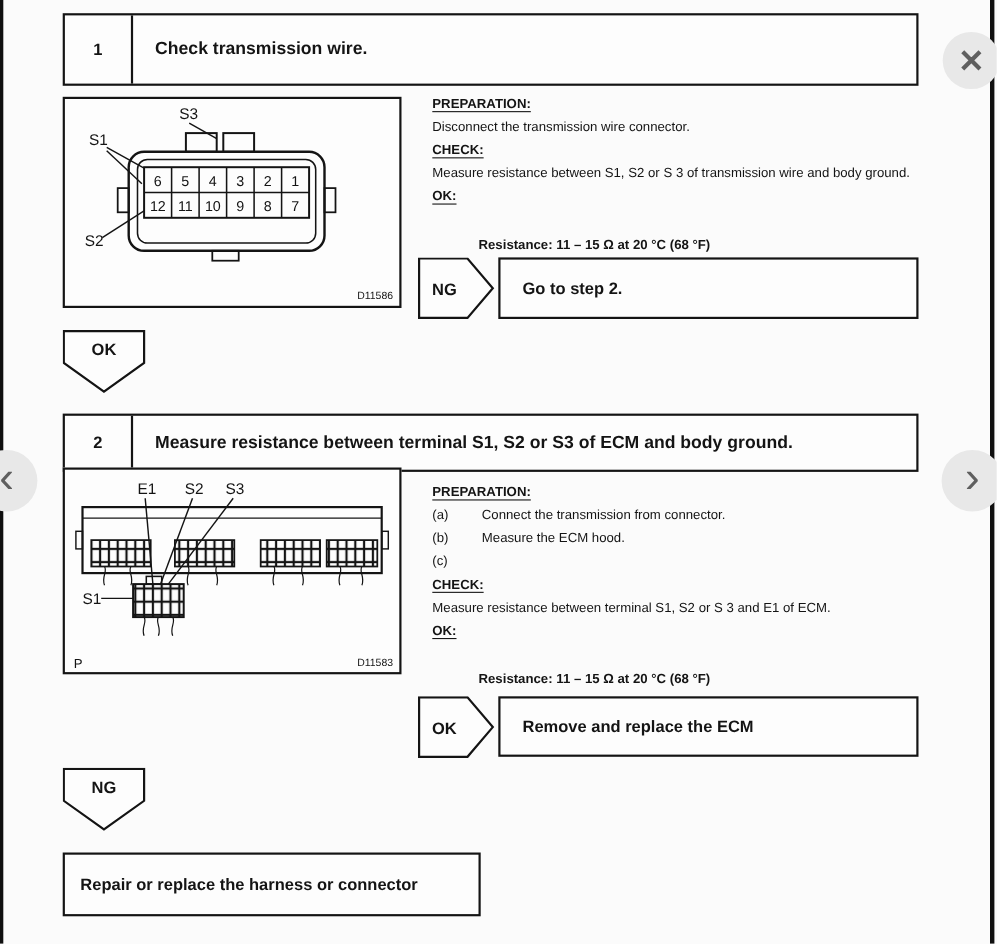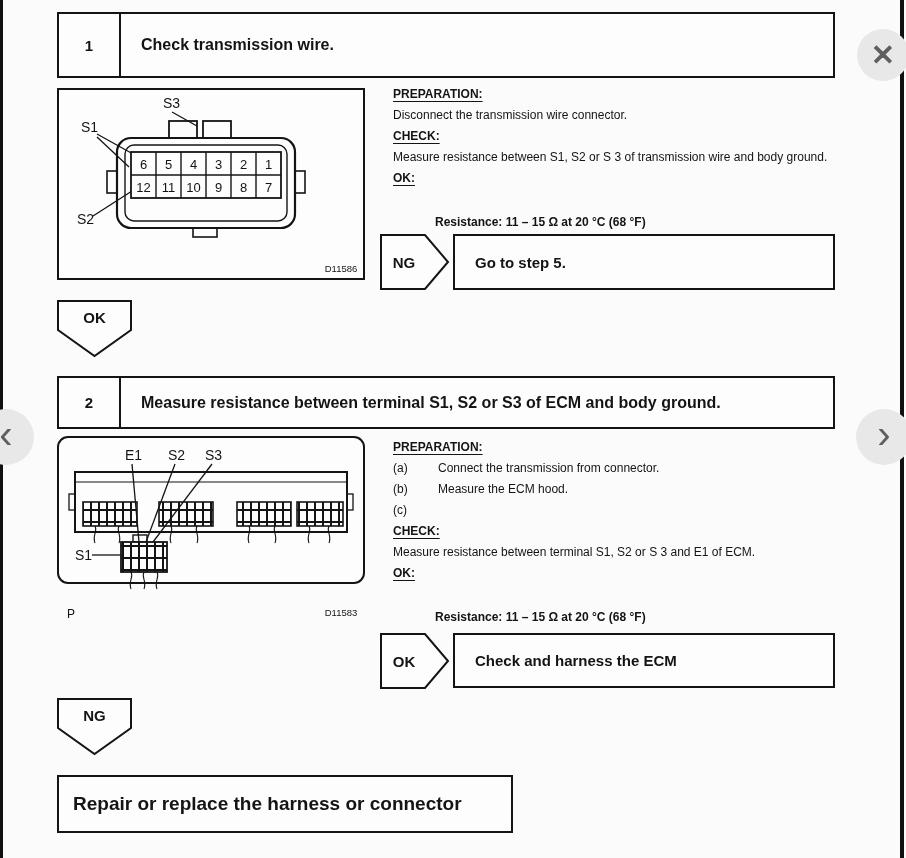--- a/index.html
+++ b/index.html
@@ -51,24 +51,24 @@
   .list-row { display:flex; }
   .list-marker { width:45px; flex:0 0 45px; }
 
   .pent { position:absolute; }
   .result-box {
     position:absolute; border:2px solid #141414; background:#fdfdfd;
     display:flex; align-items:center; padding-left:20px;
     font-weight:bold; font-size:15px;
   }
   .final-box {
-    position:absolute; left:57px; top:775px; width:456px; height:58px;
+    position:absolute; left:57px; top:775px; width:380px; height:58px;
     border:2px solid #141414; background:#fdfdfd;
     display:flex; align-items:center; padding-left:14px;
-    font-weight:bold; font-size:19px;
+    font-weight:bold; font-size:15px;
   }
   svg text { font-family:"Liberation Sans", sans-serif; fill:#141414; }
   svg .ln { stroke:#141414; fill:none; }
 </style>
 </head>
 <body>
 
 <div>
 
   <div class="edge edge-left"></div>
@@ -137,36 +137,36 @@
     <div class="indent-bold">Resistance: 11 – 15 Ω at 20 °C (68 °F)</div>
   </div>
 
   <div class="pent" style="left:380px;top:234px;">
     <svg width="70" height="57" viewBox="0 0 70 57">
       <polygon points="1,1 45,1 68,28 45,55 1,55" fill="#fdfdfd" stroke="#141414" stroke-width="2"></polygon>
       <text x="24" y="34" text-anchor="middle" font-size="15" font-weight="bold">NG</text>
     </svg>
   </div>
   <div class="result-box" style="left:453px;top:234px;width:382px;height:56px;">
-    <span>Go to step 5.</span>
+    <span>Go to step 2.</span>
   </div>
 
   <div class="pent" style="left:57px;top:300px;">
     <svg width="76" height="58" viewBox="0 0 76 58">
       <polygon points="1,1 74,1 74,30 37.5,56 1,30" fill="#fdfdfd" stroke="#141414" stroke-width="2"></polygon>
       <text x="37.5" y="23" text-anchor="middle" font-size="15" font-weight="bold">OK</text>
     </svg>
   </div>
 
   <div class="step-header" style="top:376px;height:53px;">
     <div class="step-num">2</div>
     <div class="step-title">Measure resistance between terminal S1, S2 or S3 of ECM and body ground.</div>
   </div>
 
-  <div class="figure-box" style="top:436px;height:148px;border-radius:11px;">
+  <div class="figure-box" style="top:425px;height:188px;">
     <svg viewBox="0 0 304 184" width="304" height="184">
       <defs>
         <pattern id="pins" width="8" height="12" patternUnits="userSpaceOnUse">
           <rect x="0.5" y="0.5" width="7" height="11" fill="#fdfdfd" stroke="#141414" stroke-width="1"></rect>
         </pattern>
       </defs>
       <text x="66" y="22" font-size="14">E1</text>
       <text x="109" y="22" font-size="14">S2</text>
       <text x="146" y="22" font-size="14">S3</text>
       <rect class="ln" x="16" y="34" width="272" height="60" stroke-width="2"></rect>
@@ -219,21 +219,21 @@
     <div class="indent-bold">Resistance: 11 – 15 Ω at 20 °C (68 °F)</div>
   </div>
 
   <div class="pent" style="left:380px;top:633px;">
     <svg width="70" height="57" viewBox="0 0 70 57">
       <polygon points="1,1 45,1 68,28 45,55 1,55" fill="#fdfdfd" stroke="#141414" stroke-width="2"></polygon>
       <text x="24" y="34" text-anchor="middle" font-size="15" font-weight="bold">OK</text>
     </svg>
   </div>
   <div class="result-box" style="left:453px;top:633px;width:382px;height:55px;">
-    <span>Check and harness the ECM</span>
+    <span>Remove and replace the ECM</span>
   </div>
 
   <div class="pent" style="left:57px;top:698px;">
     <svg width="76" height="58" viewBox="0 0 76 58">
       <polygon points="1,1 74,1 74,30 37.5,56 1,30" fill="#fdfdfd" stroke="#141414" stroke-width="2"></polygon>
       <text x="37.5" y="23" text-anchor="middle" font-size="15" font-weight="bold">NG</text>
     </svg>
   </div>
 
   <div class="final-box">

